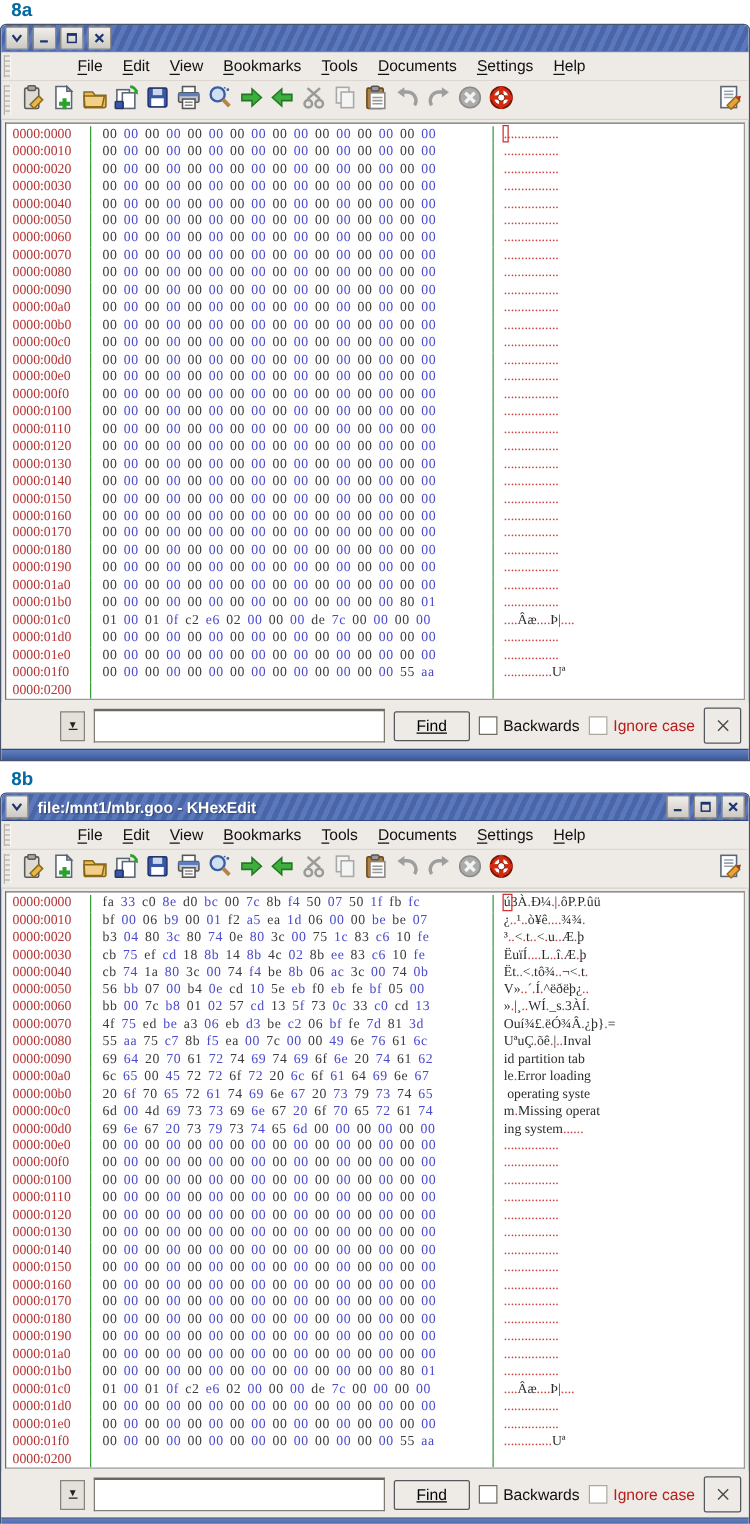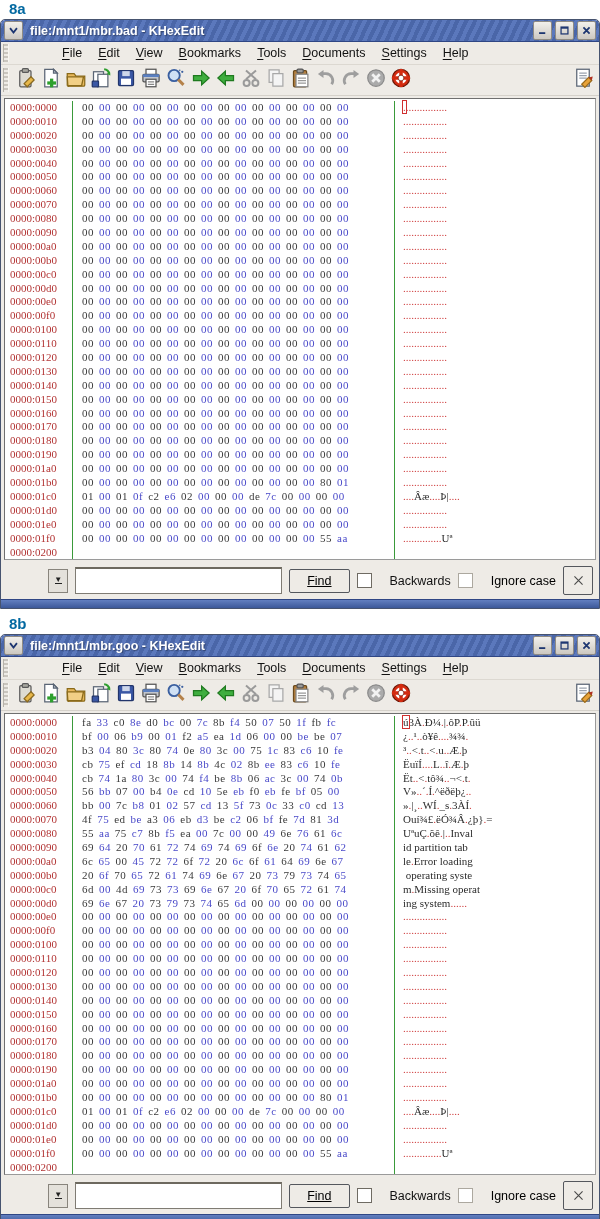--- a/index.html
+++ b/index.html
@@ -91,24 +91,24 @@
     line-height:6px;
   }
   .search-input{
     flex:1;height:22px;background:#fff;border:1px solid #7f7b73;
     border-top:2px solid #6d695f;font-family:"Liberation Sans",sans-serif;font-size:12px;
   }
   .btn-find{
     border:1px solid #54575d;background:#eeebe6;padding:4px 17px;
     font-size:12.5px;border-radius:2px;flex:0 0 auto;text-decoration:underline;
   }
-  .chk-group{display:flex;align-items:center;gap:18px;flex:0 0 auto;}
+  .chk-group{display:flex;align-items:center;gap:5px;flex:0 0 auto;}
   .checkbox{width:13px;height:13px;background:#fff;border:1px solid #6f6b63;flex:0 0 auto;}
   .checkbox.dis{border-color:#aca89f;}
-  .chk-label.dis{color:#000000;}
+  .chk-label.dis{color:#b91c1c;}
   .btn-close-search{
     width:28px;height:27px;border:1px solid #54575d;background:#eeebe6;border-radius:2px;
     display:flex;align-items:center;justify-content:center;flex:0 0 auto;
   }
   .btn-close-search svg{width:13px;height:13px;}
   .bottom-frame{
     height:8px;background:linear-gradient(#627fc0,#3c5899);
     border-top:1px solid #2f4684;
   }
 </style>
@@ -118,21 +118,20 @@
 <div id="figures-root">
   <section class="figure">
     <div class="figure-label">8a</div>
     <div class="window">
       <div class="titlebar">
         <span class="win-btn">
           <svg viewBox="0 0 16 16">
               <path d="M3 4.5 L8 11 L13 4.5" fill="none" stroke="#1c3570" stroke-width="2.6"></path>
             </svg>
         </span>
-        <span class="title-text">file:/mnt1/mbr.bad - KHexEdit</span>
         <span class="win-btn">
           <svg viewBox="0 0 16 16">
               <rect x="3" y="10.5" width="9" height="2.6" fill="#1c3570"></rect>
             </svg>
         </span>
         <span class="win-btn">
           <svg viewBox="0 0 16 16">
               <rect x="3" y="3" width="10" height="10" fill="none" stroke="#1c3570" stroke-width="1.8"></rect>
               <rect x="3" y="3" width="10" height="2.4" fill="#1c3570"></rect>
             </svg>

